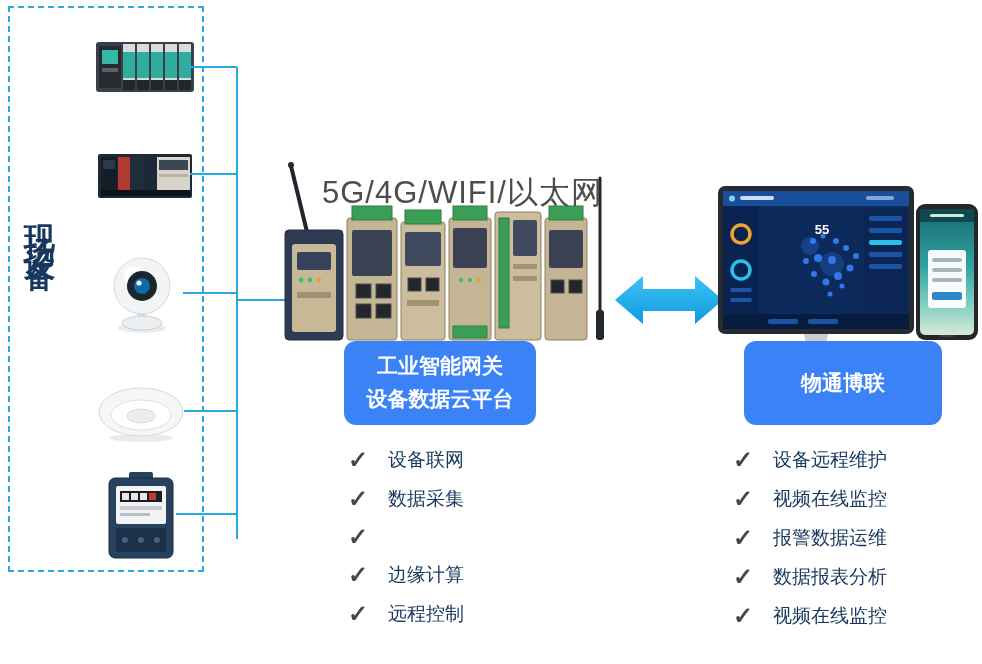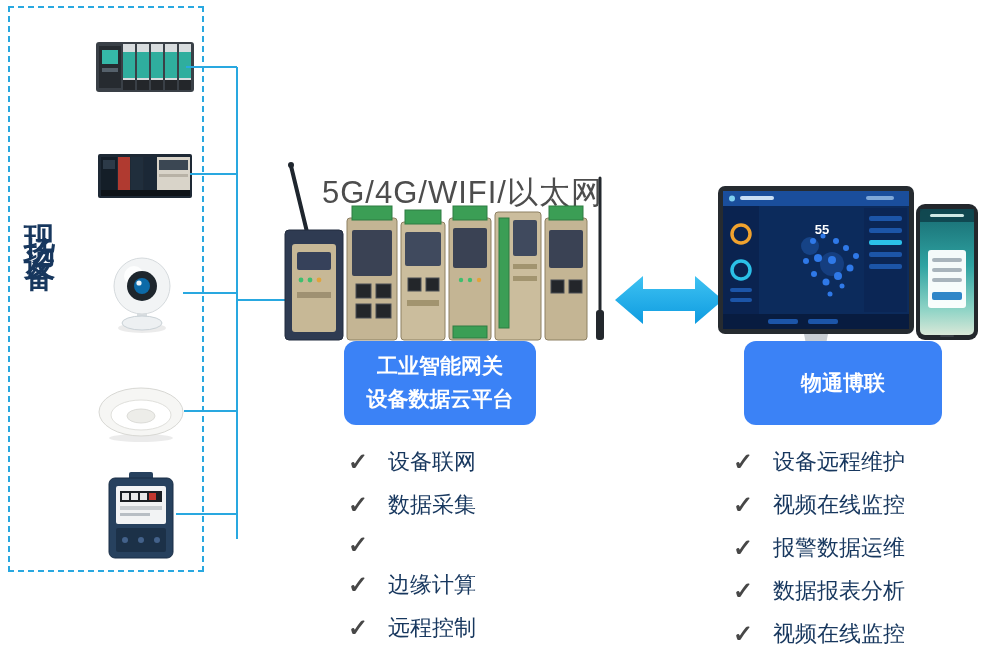--- a/index.html
+++ b/index.html
@@ -20,21 +20,21 @@
 
   .bubble {
     background:#3b82f6; border-radius:12px; color:#ffffff;
     display:flex; flex-direction:column; justify-content:center; align-items:center;
     font-weight:bold; font-size:21px; line-height:1.55; text-align:center;
   }
 
   .checklist { display:flex; flex-direction:column; gap:13px; }
   .check-row { display:flex; align-items:center; gap:20px; }
   .check-glyph { font-size:24px; font-weight:bold; color:#474747; line-height:1; }
-  .check-text { font-size:22px; color:#17375E; font-weight:500; white-space:nowrap; }
+  .check-text { font-size:19px; color:#17375E; font-weight:500; white-space:nowrap; }
 
   svg { display:block; }
 </style>
 </head>
 <body>
 
 <div class="canvas">
 
   <div class="abs dashed-box" style="left:8px; top:6px; width:196px; height:566px;"></div>
 

